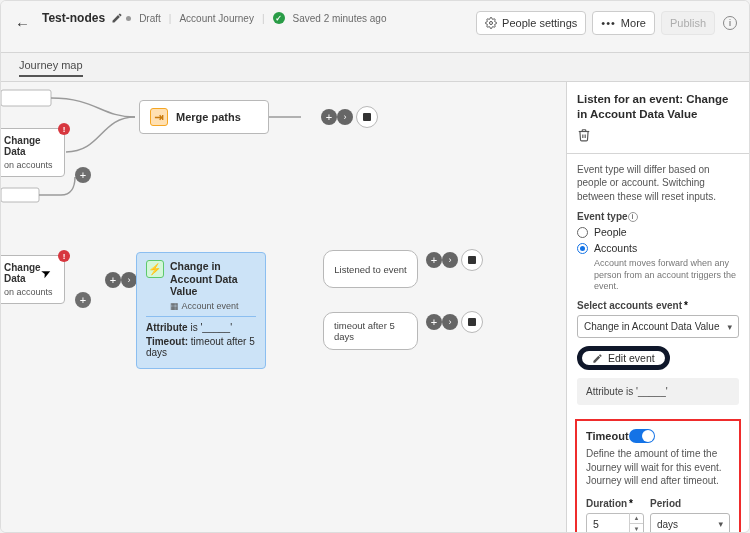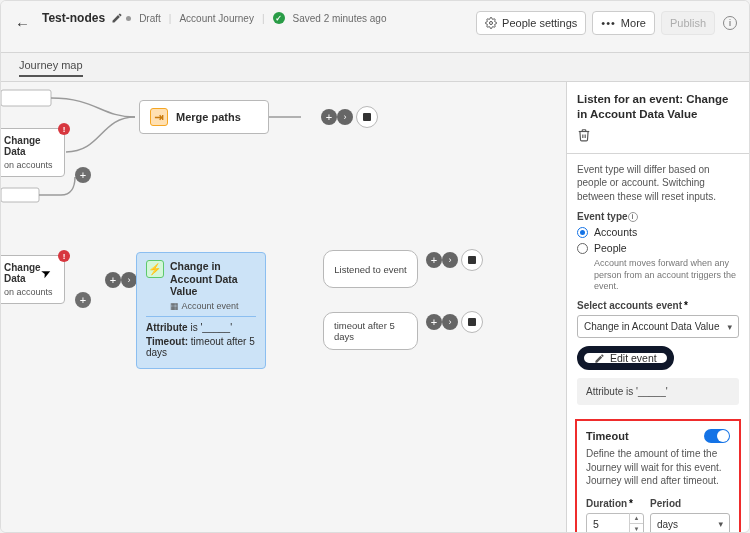--- a/index.html
+++ b/index.html
@@ -161,34 +161,34 @@
   .radio.checked .dot { width:5px; height:5px; border-radius:50%; background:var(--blue); }
   .radio-sub { font-size:9px; color:#777; margin-left:17px; line-height:1.25; }
   .req { color:#000; font-size:10px; margin-left:2px;}
   .select {
     width:100%; height:23px; border:1px solid var(--border-dark); border-radius:3px;
     display:flex; align-items:center; justify-content:space-between;
     padding:0 6px; font-size:10px; color:#333; background:#fff; cursor:pointer;
   }
   .select .chev { font-size:9px; color:#555; }
   .pillbtn {
-    height:24px; border:7px solid #0f172a; border-radius:12px; background:#fff;
+    height:24px; border:5px solid #0f172a; border-radius:12px; background:#fff;
     display:inline-flex; align-items:center; gap:5px; padding:0 10px; font-size:10.5px; margin-top:8px; cursor:pointer;
   }
   .attr-block {
     margin-top:8px; background:#f1f1f1; border-radius:3px; padding:8px 9px; font-size:10px; color:#444;
   }
 
   
   .timeout-box {
     margin: 8px 8px 8px 8px;
     border: 2.5px solid var(--highlight);
     padding: 8px 9px 10px 9px;
   }
-  .timeout-head { display:flex; align-items:center; justify-content:space-between; }
+  .timeout-head { display:flex; align-items:center; }
   .timeout-title { font-weight:700; font-size:11px; }
   .toggle {
     width:26px; height:14px; border-radius:7px; background:var(--blue);
     position:relative; cursor:pointer;
   }
   .toggle .knob {
     position:absolute; right:1px; top:1px; width:12px; height:12px; border-radius:50%; background:#fff;
   }
   .dur-row { display:flex; gap:6px; margin-top:4px;}
   .dur-col { display:flex; flex-direction:column; flex:1; }
@@ -342,28 +342,28 @@
         <path d="M9 6V4a1 1 0 0 1 1-1h4a1 1 0 0 1 1 1v2"></path>
       </svg>
     <div class="hr"></div>
     <div class="help">Event type will differ based on people or account. Switching between these will reset inputs.</div>
 
     <div class="field-label">
       <span>Event type</span>
       <span class="info-mini">i</span>
     </div>
     <div class="radio-row">
+      <span class="radio"></span>
+      <span>People</span>
+    </div>
+    <div class="radio-row">
       <span class="radio checked">
           <span class="dot"></span>
         </span>
       <span>Accounts</span>
-    </div>
-    <div class="radio-row">
-      <span class="radio"></span>
-      <span>People</span>
     </div>
     <div class="radio-sub">Account moves forward when any person from an account triggers the event.</div>
 
     <div class="field-label">
       <span>Select accounts event</span>
         <span class="req">*</span>
     </div>
     <div class="select">
       <span>Change in Account Data Value</span>
       <span class="chev">▾</span>

